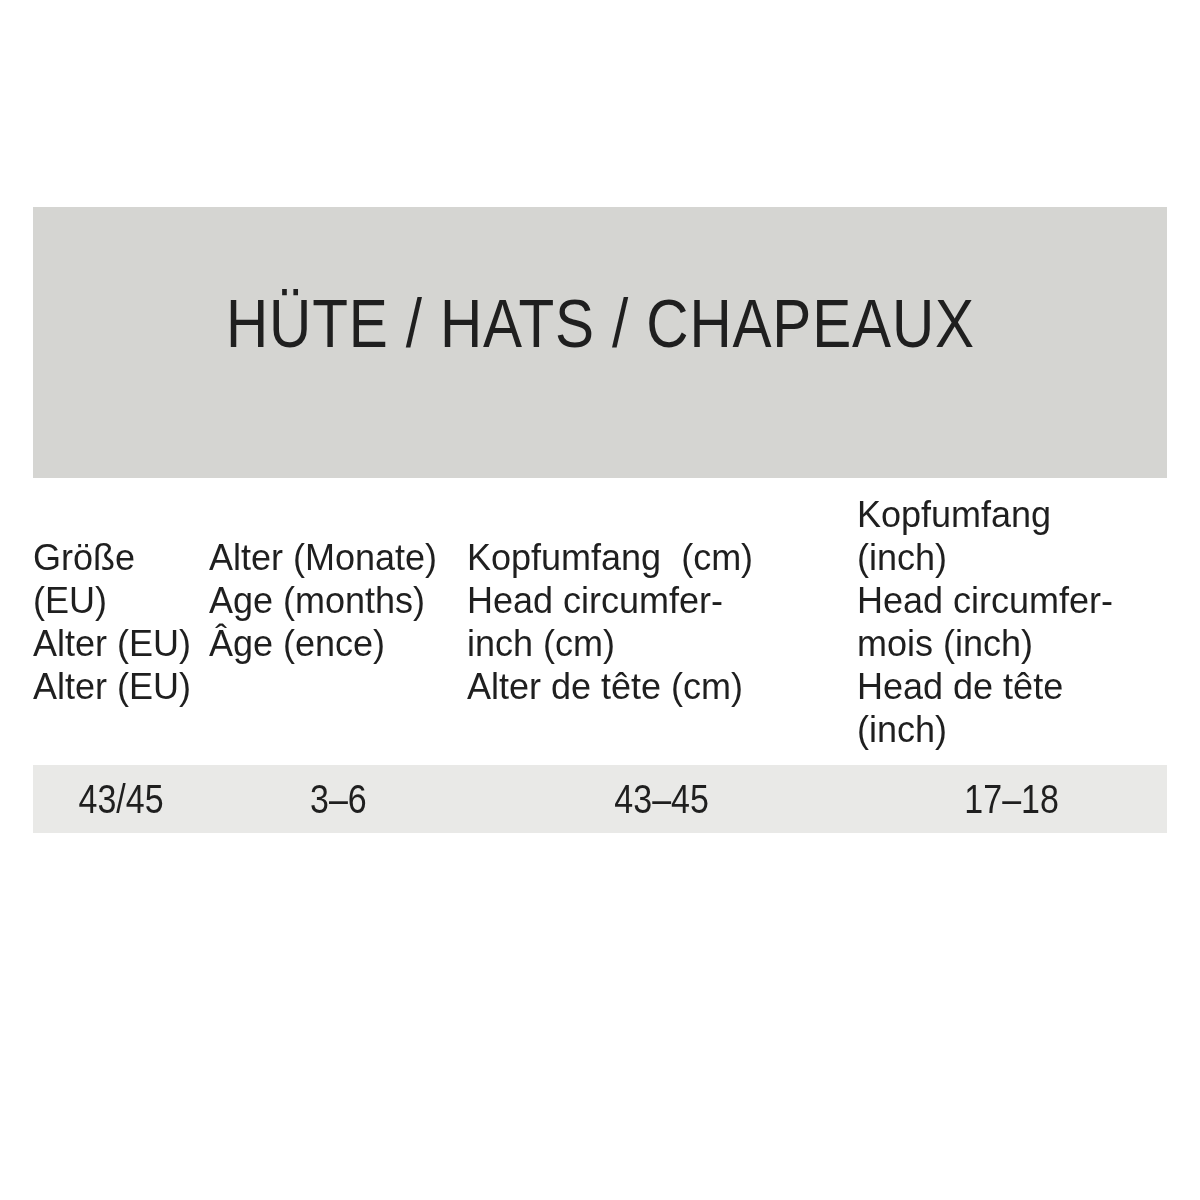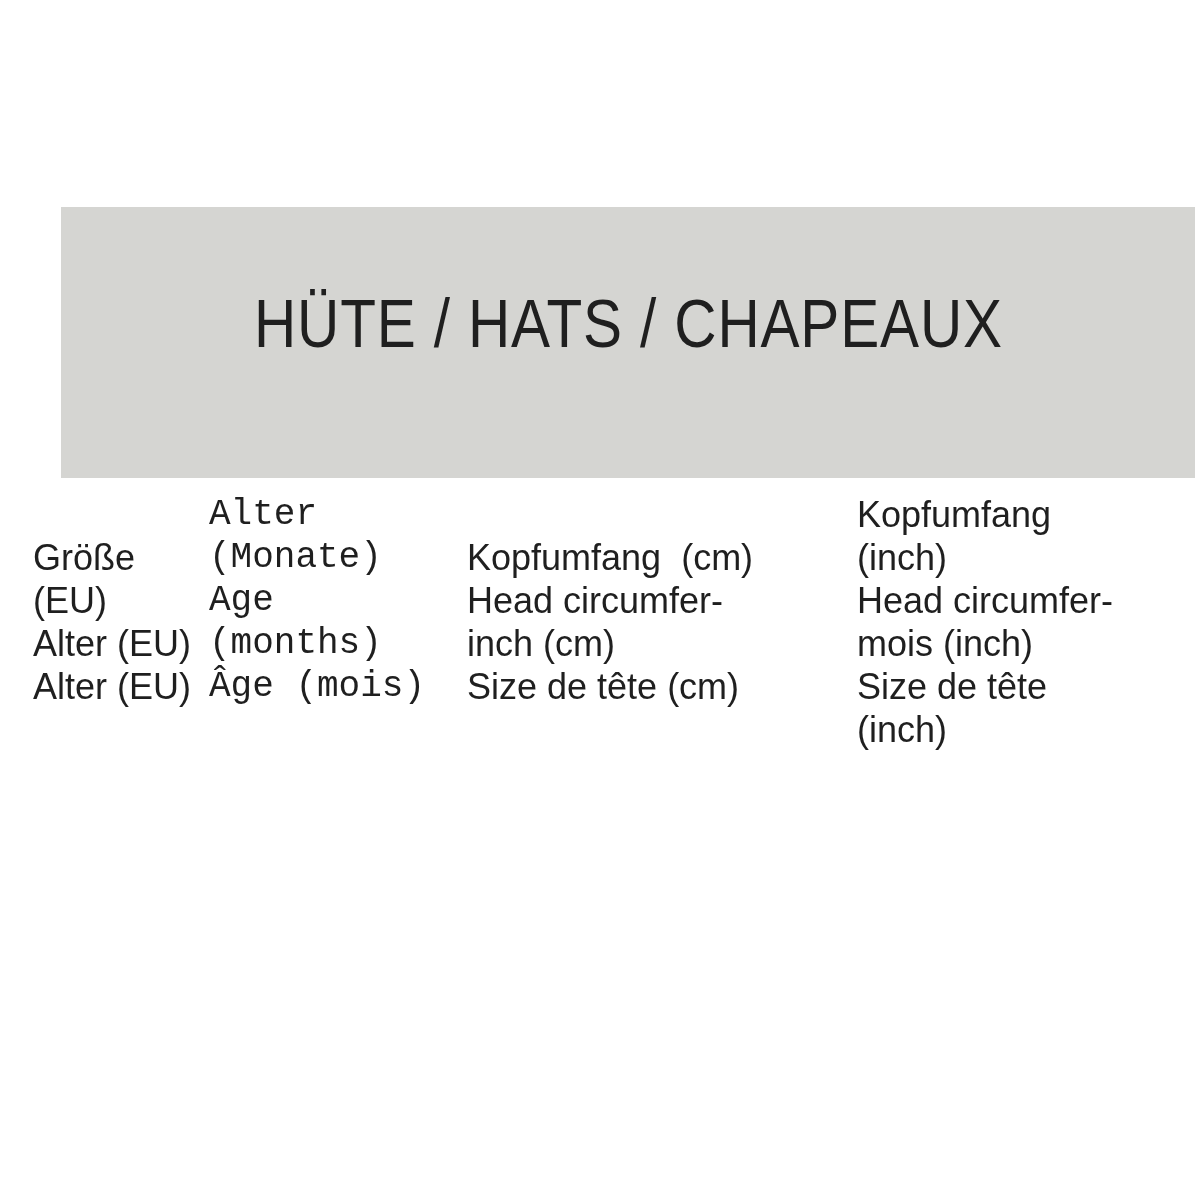--- a/index.html
+++ b/index.html
@@ -22,21 +22,20 @@
     background: var(--page-bg);
   }
   .title-band {
     position: absolute;
     left: 33px; top: 207px;
     width: 1134px; height: 271px;
     background: var(--title-band-bg);
     display: flex;
     align-items: center;
     justify-content: center;
-    margin-left: 28px;
   }
   .title {
     font-size: 68px;
     font-weight: 300;
     letter-spacing: 1px;
     white-space: nowrap;
     color: var(--text);
     transform: translateY(-20px) scaleX(0.86);
   }
   table.size-table {
@@ -50,21 +49,21 @@
   table.size-table th {
     font-weight: normal;
     font-size: 36px;
     line-height: 43px;
     height: 271px;
     vertical-align: middle;
     text-align: left;
     background: transparent;
   }
   .hl { white-space: pre-wrap; }
-  .shift-up { position: relative; top: -21px; font-family: Liberation Mono, monospace; }
+  .shift-up { position: relative; top: -21px; }
   table.size-table td {
     background: var(--row-bg);
     height: 68px;
     font-size: 40px;
     text-align: center;
     vertical-align: middle;
   }
   table.size-table td span {
     display: inline-block;
     transform: scaleX(0.85);
@@ -94,40 +93,46 @@
             <div class="hl">Größe</div>
             <div class="hl">(EU)</div>
             <div class="hl">Alter (EU)</div>
             <div class="hl">Alter (EU)</div>
           </div>
         </th>
         <th>
           <div class="shift-up">
             <div class="hl">Alter (Monate)</div>
             <div class="hl">Age (months)</div>
-            <div class="hl">Âge (mois)</div>
+            <div class="hl">Âge (ence)</div>
           </div>
         </th>
         <th>
           <div>
             <div class="hl">Kopfumfang  (cm)</div>
             <div class="hl">Head circumfer-</div>
             <div class="hl">inch (cm)</div>
-            <div class="hl">Size de tête (cm)</div>
+            <div class="hl">Alter de tête (cm)</div>
           </div>
         </th>
         <th>
           <div>
             <div class="hl">Kopfumfang</div>
             <div class="hl">(inch)</div>
             <div class="hl">Head circumfer-</div>
             <div class="hl">mois (inch)</div>
-            <div class="hl">Size de tête</div>
+            <div class="hl">Head de tête</div>
             <div class="hl">(inch)</div>
           </div>
         </th>
       </tr>
     </thead>
     <tbody>
+      <tr>
+        <td><span>43/45</span></td>
+        <td><span>3–6</span></td>
+        <td><span>43–45</span></td>
+        <td><span>17–18</span></td>
+      </tr>
     </tbody>
   </table>
 
 </div>
 
 </body></html>

